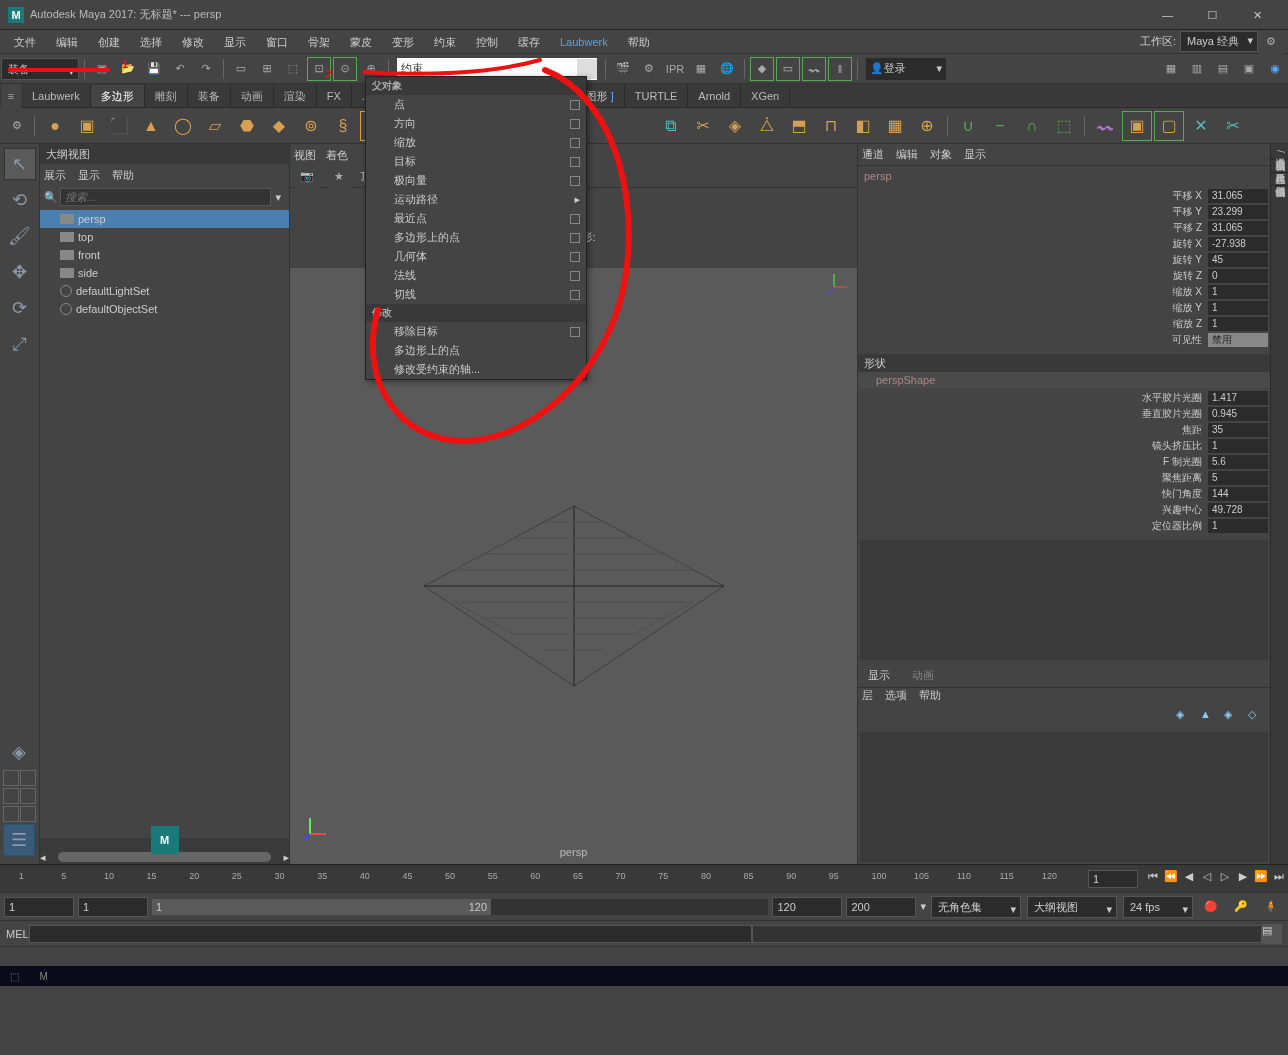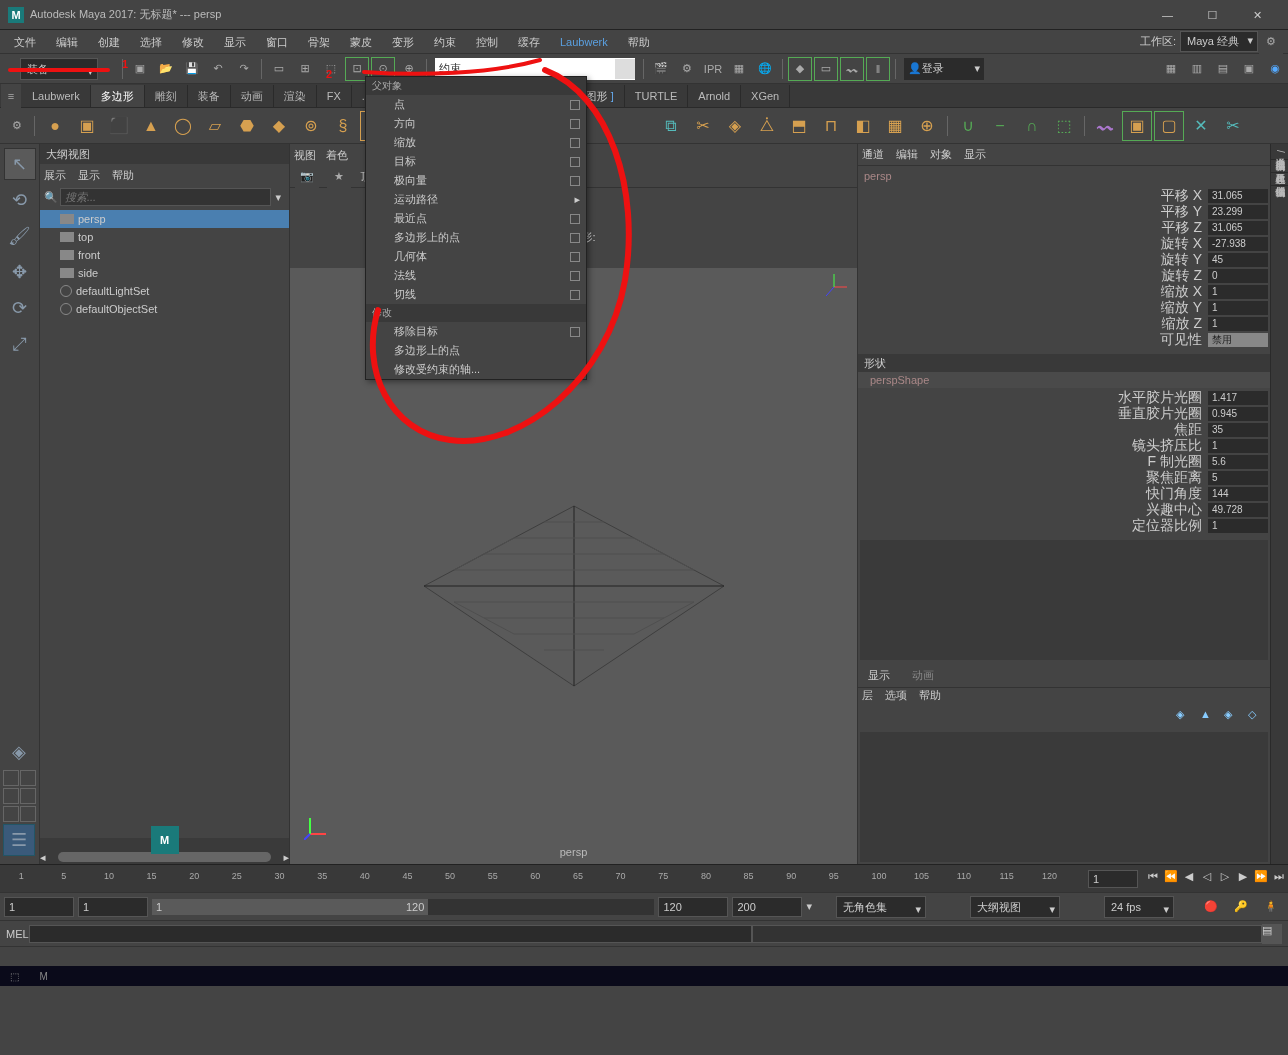--- a/index.html
+++ b/index.html
@@ -9,21 +9,21 @@
 .titlebar .title { color: #bbb; flex: 1; }
 .titlebar .winbtn { width: 45px; height: 28px; text-align: center; line-height: 28px; color: #ccc; }
 .menubar { height: 24px; background: #444; display: flex; align-items: center; padding: 0 4px; border-bottom: 1px solid #333; }
 .menubar .menuitem { padding: 0 10px; height: 22px; line-height: 22px; color: #ccc; }
 .menubar .menuitem.blue { color: #5aa0e0; }
 .menubar .spacer { flex: 1; }
 .menubar .ws-label { color: #ccc; margin-right: 4px; }
 .menubar .ws-combo { background: #2b2b2b; border: 1px solid #555; padding: 2px 18px 2px 6px; position: relative; }
 .menubar .ws-combo:after { content: "▾"; position: absolute; right: 4px; }
 .mainrow { height: 30px; background: #444; display: flex; align-items: center; border-bottom: 1px solid #333; }
-.combo { background: #2b2b2b; border: 1px solid #555; height: 22px; line-height: 20px; padding: 0 18px 0 6px; margin: 0 20px; position: relative; min-width: 78px; }
+.combo { background: #2b2b2b; border: 1px solid #555; height: 22px; line-height: 20px; padding: 0 18px 0 6px; margin: 0 1px; position: relative; min-width: 78px; }
 .combo:after { content: "▾"; position: absolute; right: 4px; top: 2px; }
 .tbtn { width: 24px; height: 24px; margin: 0 1px; background: #444; border: 1px solid transparent; display: inline-flex; align-items: center; justify-content: center; color: #aaa; }
 .tbtn.green { border: 1px solid #5a5; }
 .sep { width: 1px; height: 20px; background: #666; margin: 0 4px; }
 .search { background: #fff; height: 22px; width: 200px; margin: 0 4px; display: flex; align-items: center; }
 .search input { flex: 1; border: none; outline: none; padding: 0 4px; background: transparent; color: #333; }
 .search .sbtn { width: 20px; height: 20px; background: #ddd; }
 .login { background: #2b2b2b; height: 22px; width: 80px; margin: 0 4px; display: flex; align-items: center; padding: 0 4px; }
 .shelftabs { height: 24px; background: #393939; display: flex; align-items: center; border-bottom: 1px solid #2a2a2a; }
 .shelftabs .tab { padding: 0 10px; height: 22px; line-height: 22px; color: #bbb; border-right: 1px solid #2a2a2a; }
@@ -68,25 +68,25 @@
 .viewport .canvas .label { position: absolute; bottom: 6px; left: 50%; transform: translateX(-50%); color: #bbb; }
 .viewport .grid { position: absolute; left: 50%; top: 55%; transform: translate(-50%, -50%); }
 .rightpanel { width: 430px; background: #444; display: flex; }
 .rightpanel .content { flex: 1; display: flex; flex-direction: column; }
 .rightpanel .sidetabs { width: 18px; background: #393939; border-left: 1px solid #2a2a2a; }
 .rightpanel .sidetabs .vt { writing-mode: vertical-rl; padding: 6px 2px; font-size: 10px; color: #bbb; border-bottom: 1px solid #2a2a2a; }
 .rightpanel .chtabs { height: 22px; display: flex; align-items: center; padding: 0 4px; gap: 12px; border-bottom: 1px solid #333; }
 .rightpanel .chname { padding: 4px 6px; color: #a88; }
 .rightpanel .attrs { padding: 2px 0; }
 .rightpanel .attr { height: 16px; display: flex; align-items: center; }
-.rightpanel .attr .al { flex: 1; text-align: right; padding-right: 6px; color: #ccc; font-size: 14px; }
+.rightpanel .attr .al { flex: 1; text-align: right; padding-right: 6px; color: #ccc; font-size: 10px; }
 .rightpanel .attr .av { width: 60px; background: #2b2b2b; color: #ccc; padding: 0 4px; height: 14px; line-height: 14px; margin-right: 2px; font-size: 10px; }
 .rightpanel .attr .av.light { background: #888; color: #222; }
 .rightpanel .shapehdr { height: 18px; background: #393939; padding: 0 6px; line-height: 18px; color: #ccc; margin-top: 4px; }
-.rightpanel .shapename { padding: 2px 12px; color: #a88; background: #4a4a4a; }
+.rightpanel .shapename { padding: 2px 18px; color: #a88; background: #4a4a4a; }
 .rightpanel .darkbox { background: #3a3a3a; flex: 1; margin: 4px 2px 2px 2px; min-height: 100px; }
 .rightpanel .dtabs { height: 22px; display: flex; padding: 0 4px; gap: 10px; border-bottom: 1px solid #333; margin-top: 4px; }
 .rightpanel .dtabs .dt { padding: 2px 6px; color: #ccc; }
 .rightpanel .dtabs .dt.inactive { color: #888; }
 .rightpanel .dmenus { height: 20px; display: flex; padding: 0 4px; gap: 12px; }
 .rightpanel .layericons { height: 20px; display: flex; justify-content: flex-end; padding: 0 6px; gap: 8px; }
 .rightpanel .layericons .li { width: 16px; height: 14px; color: #8cf; }
 .timeslider { height: 28px; background: #393939; display: flex; align-items: center; border-top: 1px solid #222; position: relative; }
 .timeslider .ruler { flex: 1; position: relative; height: 28px; margin: 0 8px; }
 .timeslider .tick { position: absolute; bottom: 12px; font-size: 9px; color: #aaa; }
@@ -100,21 +100,21 @@
 .cmdline .mel { color: #ccc; }
 .cmdline input { flex: 1; background: #2b2b2b; border: 1px solid #555; height: 18px; padding: 0 4px; }
 .cmdline .log { width: 40%; background: #333; border: 1px solid #555; height: 18px; }
 .cmdline .btn { width: 20px; height: 20px; background: #555; }
 .statusbar { height: 20px; background: #444; border-top: 1px solid #333; }
 .footer { height: 20px; background: #0a0a1a; display: flex; align-items: center; padding: 0 10px; gap: 20px; }
 .footer .fi { color: #888; font-size: 10px; }
 
 
 .dropdown { position: absolute; left: 365px; top: 76px; width: 222px; background: #444; border: 1px solid #222; z-index: 100; box-shadow: 2px 2px 6px rgba(0,0,0,.4); }
-.dropdown .dhead { background: #393939; height: 18px; padding: 0 6px; line-height: 18px; color: #aaa; font-size: 10px; }
+.dropdown .dhead { background: #393939; height: 18px; padding: 0 6px; line-height: 18px; color: #aaa; font-size: 10px; font-weight: bold; }
 .dropdown .ditem { height: 19px; display: flex; align-items: center; padding: 0 6px; gap: 6px; }
 .dropdown .ditem .dicon { width: 16px; text-align: center; color: #89c; }
 .dropdown .ditem .dlabel { flex: 1; color: #ccc; font-size: 11px; }
 .dropdown .ditem .darrow { color: #ccc; }
 .dropdown .ditem .dcheckbox { width: 10px; height: 10px; border: 1px solid #888; }
 
 
 .annot { position: absolute; pointer-events: none; z-index: 200; }
 .annot svg { overflow: visible; }
 </style>

